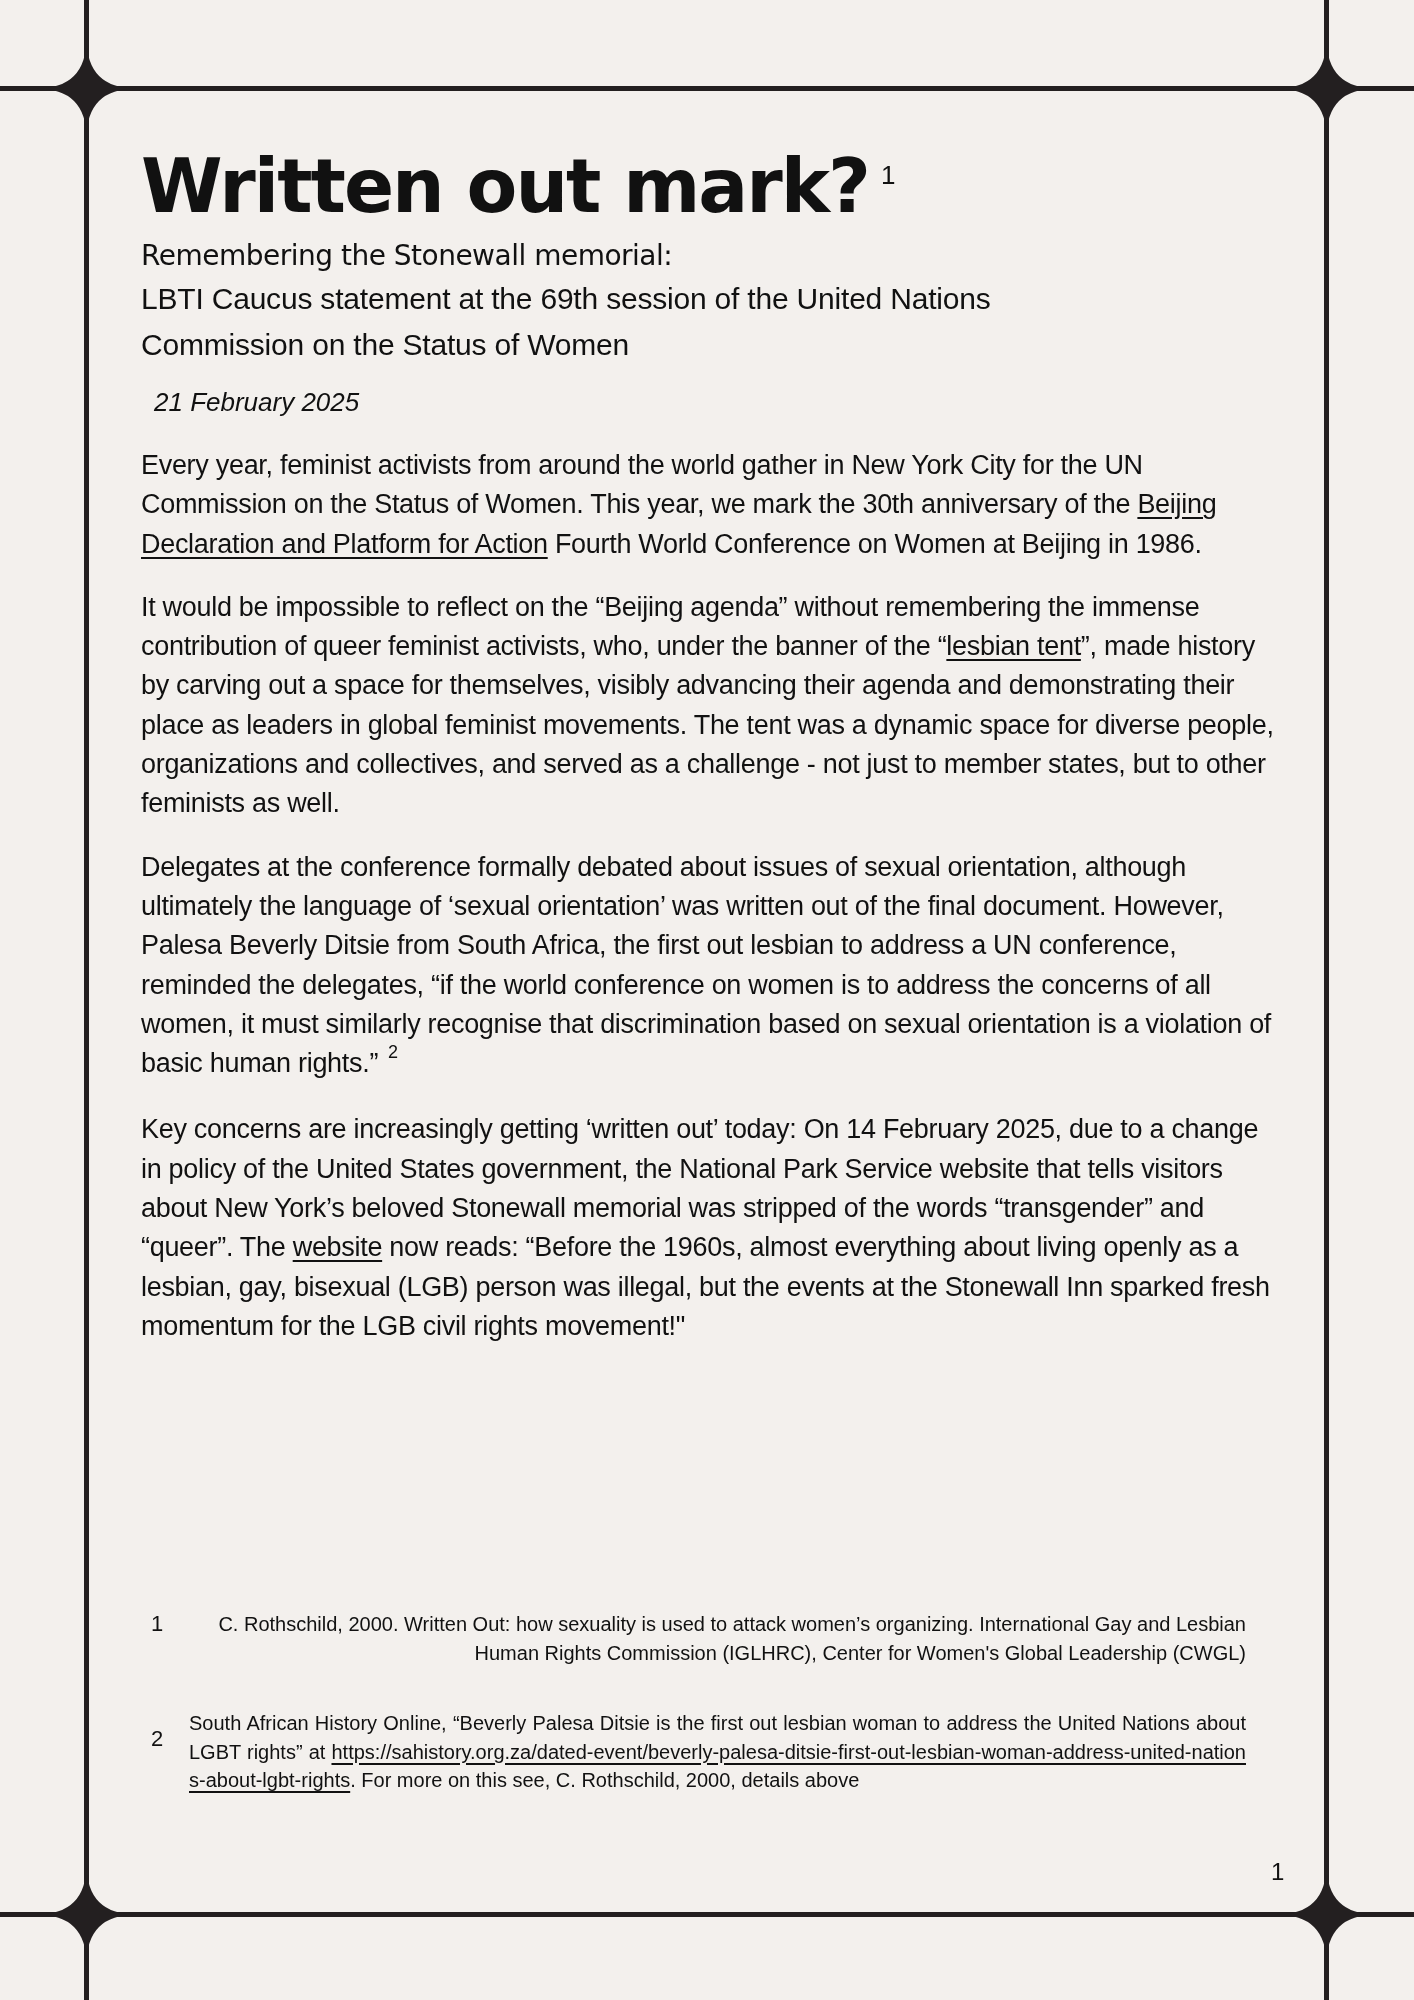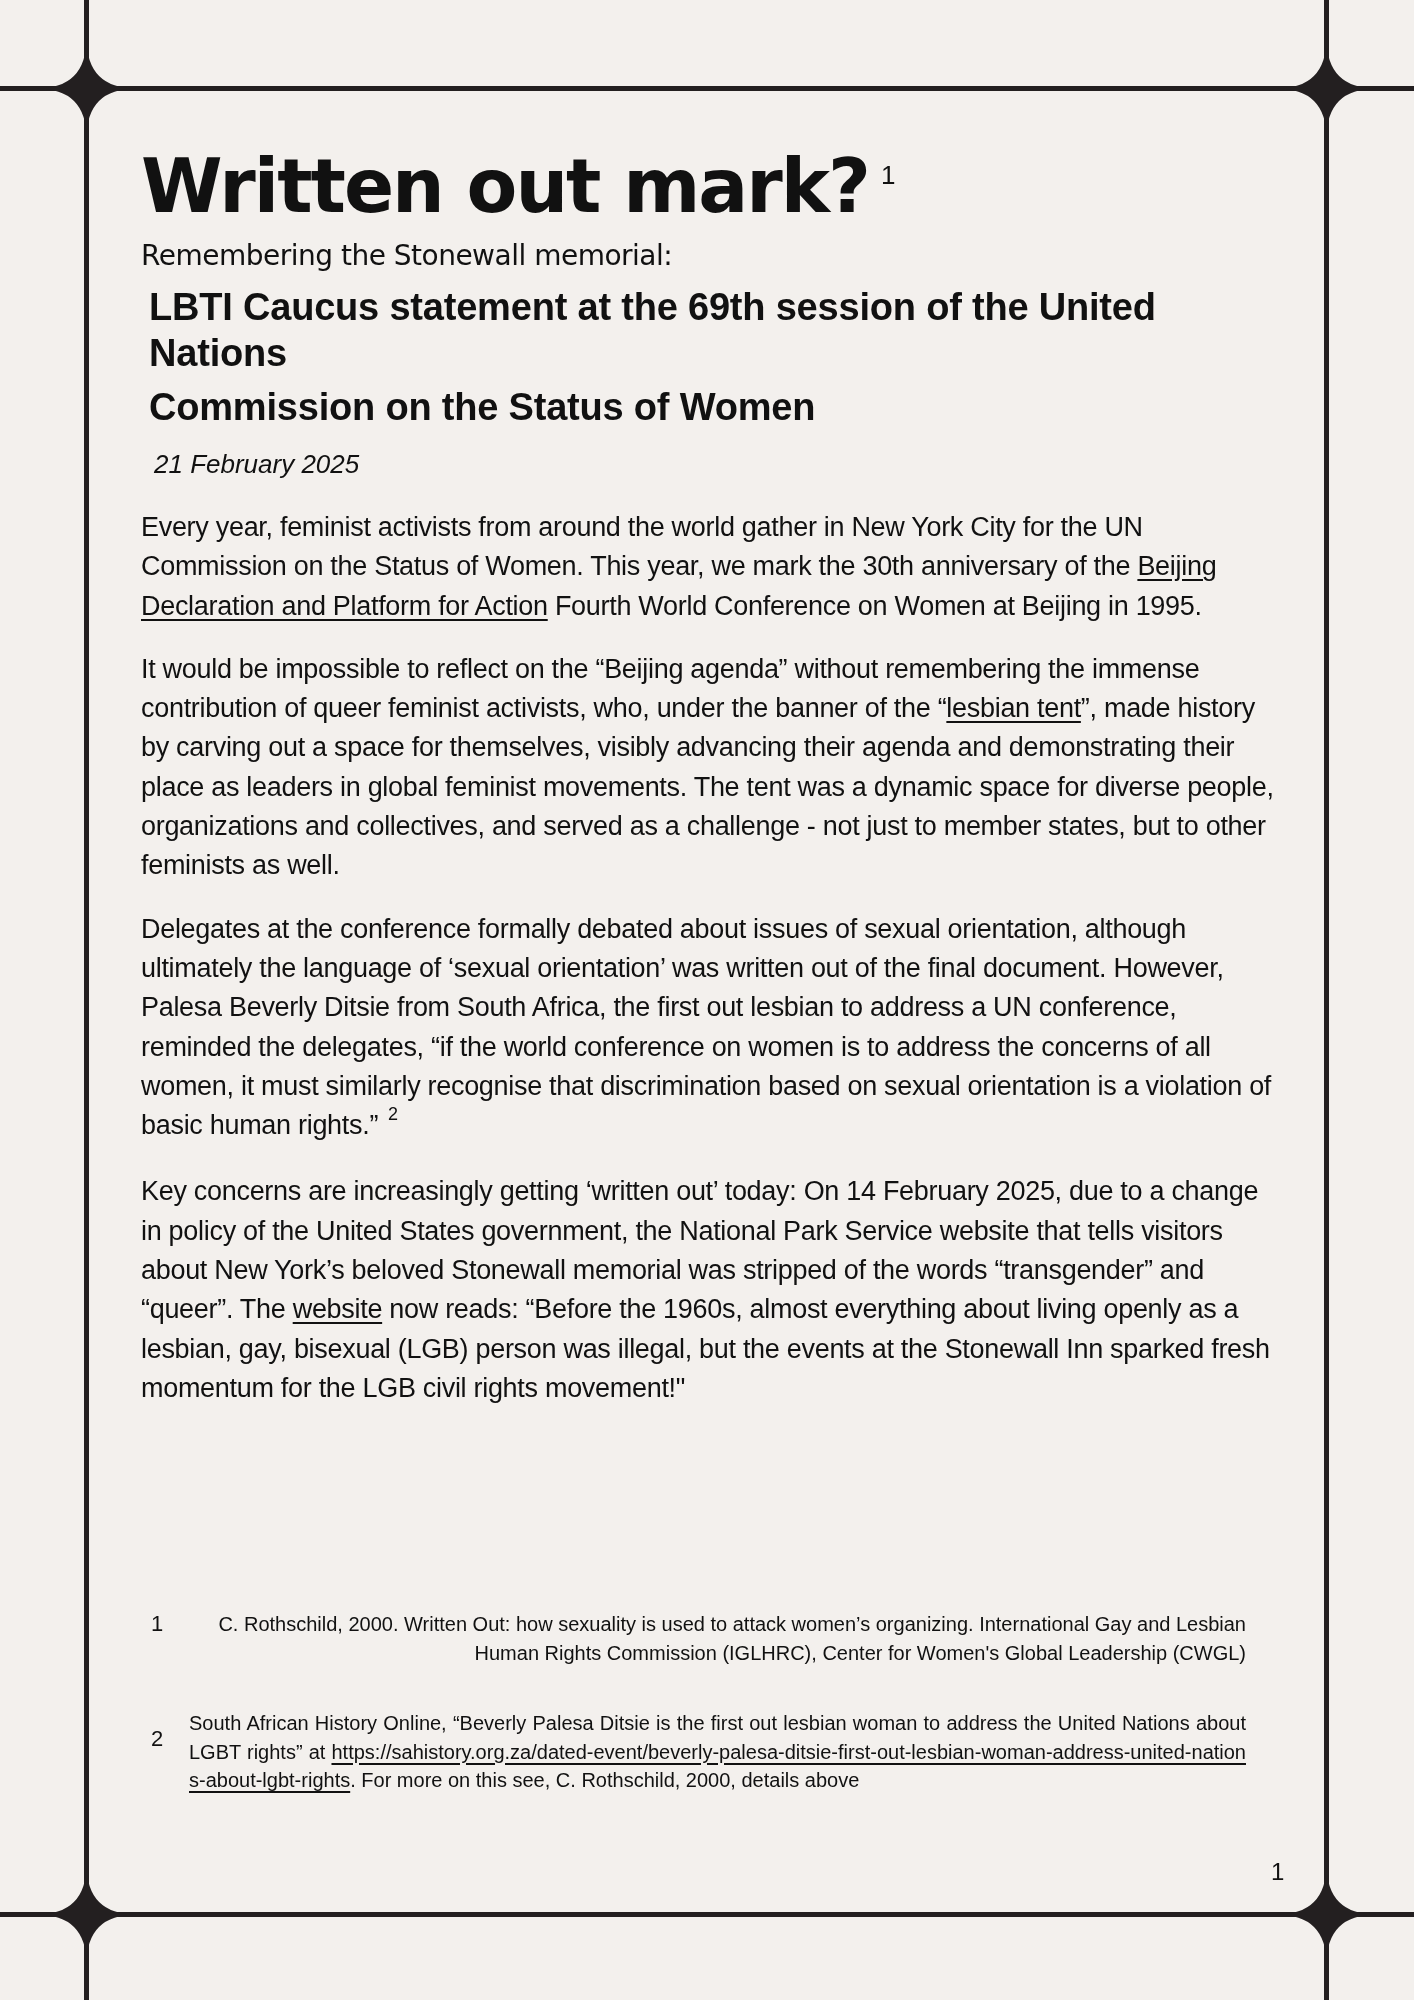--- a/index.html
+++ b/index.html
@@ -3,21 +3,21 @@
 <meta charset="utf-8">
 <style>
   html, body { margin:0; padding:0; }
   body { width:1414px; height:2000px; background:#f3f0ed; position:relative; overflow:hidden; color:#111; font-family:"Liberation Sans", sans-serif; }
   .frame { position:absolute; inset:0; }
   .frame svg { position:absolute; left:0; top:0; }
   .content { position:absolute; left:141px; top:140px; width:1135px; }
   .title { font-family:"DejaVu Sans", sans-serif; font-weight:bold; font-size:74px; letter-spacing:-2px; margin:0; line-height:92px; height:92px; position:relative; }
   .title sup { font-family:"Liberation Sans", sans-serif; font-weight:normal; font-size:26px; letter-spacing:0; position:relative; top:-28px; margin-left:12px; vertical-align:baseline; }
   .subtitle { font-family:"DejaVu Sans", sans-serif; font-weight:normal; font-size:28px; margin:0; margin-top:4px; line-height:40px; letter-spacing:-0.5px; }
-  .lead { font-size:38px; line-height:46px; margin:8px; font-weight:bold; letter-spacing:-0.2px; }
+  .lead { font-size:30px; line-height:46px; margin:0; font-weight:normal; letter-spacing:-0.2px; }
   .date { font-size:26px; font-style:italic; margin:13px; margin-top:16px; line-height:36px; }
   .para { font-size:27px; line-height:39.3px; margin:0; margin-top:26px; letter-spacing:-0.3px; }
   .para + .para { margin-top:24px; }
   .link { color:#111; text-decoration:underline; text-underline-offset:4px; }
   .para sup { font-size:18px; vertical-align:baseline; position:relative; top:-14px; margin-left:10px; }
   .footnotes { position:absolute; left:141px; top:1610px; width:1105px; font-size:20px; line-height:28.5px; }
   .fn { display:flex; margin-bottom:42px; }
   .fn-num { width:43px; flex:none; font-size:22px; padding-left:10px; box-sizing:border-box; }
   .fn.two .fn-num { width:48px; padding-top:16px; }
   .fn-text { text-align:justify; }
@@ -43,21 +43,21 @@
   </svg>
 </div>
 
 <div class="content">
   <h1 class="title"><span>Written out mark?</span><sup>1</sup></h1>
   <h2 class="subtitle">Remembering the Stonewall memorial:</h2>
   <p class="lead">LBTI Caucus statement at the 69th session of the United Nations</p>
   <p class="lead">Commission on the Status of Women</p>
   <p class="date">21 February 2025</p>
 
-  <p class="para"><span>Every year, feminist activists from around the world gather in New York City for the UN Commission on the Status of Women. This year, we mark the 30th anniversary of the </span><span class="link">Beijing Declaration and Platform for Action</span><span> Fourth World Conference on Women at Beijing in 1995.</span></p>
+  <p class="para"><span>Every year, feminist activists from around the world gather in New York City for the UN Commission on the Status of Women. This year, we mark the 30th anniversary of the </span><span class="link">Beijing Declaration and Platform for Action</span><span> Fourth World Conference on Women at Beijing in 1986.</span></p>
 
   <p class="para"><span>It would be impossible to reflect on the “Beijing agenda” without remembering the immense contribution of queer feminist activists, who, under the banner of the “</span><span class="link">lesbian tent</span><span>”, made history by carving out a space for themselves, visibly advancing their agenda and demonstrating their place as leaders in global feminist movements. The tent was a dynamic space for diverse people, organizations and collectives, and served as a challenge - not just to member states, but to other feminists as well.</span></p>
 
   <p class="para"><span>Delegates at the conference formally debated about issues of sexual orientation, although ultimately the language of ‘sexual orientation’ was written out of the final document. However, Palesa Beverly Ditsie from South Africa, the first out lesbian to address a UN conference, reminded the delegates, “if the world conference on women is to address the concerns of all women, it must similarly recognise that discrimination based on sexual orientation is a violation of basic human rights.”</span><sup>2</sup></p>
 
   <p class="para"><span>Key concerns are increasingly getting ‘written out’ today: On 14 February 2025, due to a change in policy of the United States government, the National Park Service website that tells visitors about New York’s beloved Stonewall memorial was stripped of the words “transgender” and “queer”. The </span><span class="link">website</span><span> now reads: “Before the 1960s, almost everything about living openly as a lesbian, gay, bisexual (LGB) person was illegal, but the events at the Stonewall Inn sparked fresh momentum for the LGB civil rights movement!"</span></p>
 </div>
 
 <div class="footnotes">
   <div class="fn">

